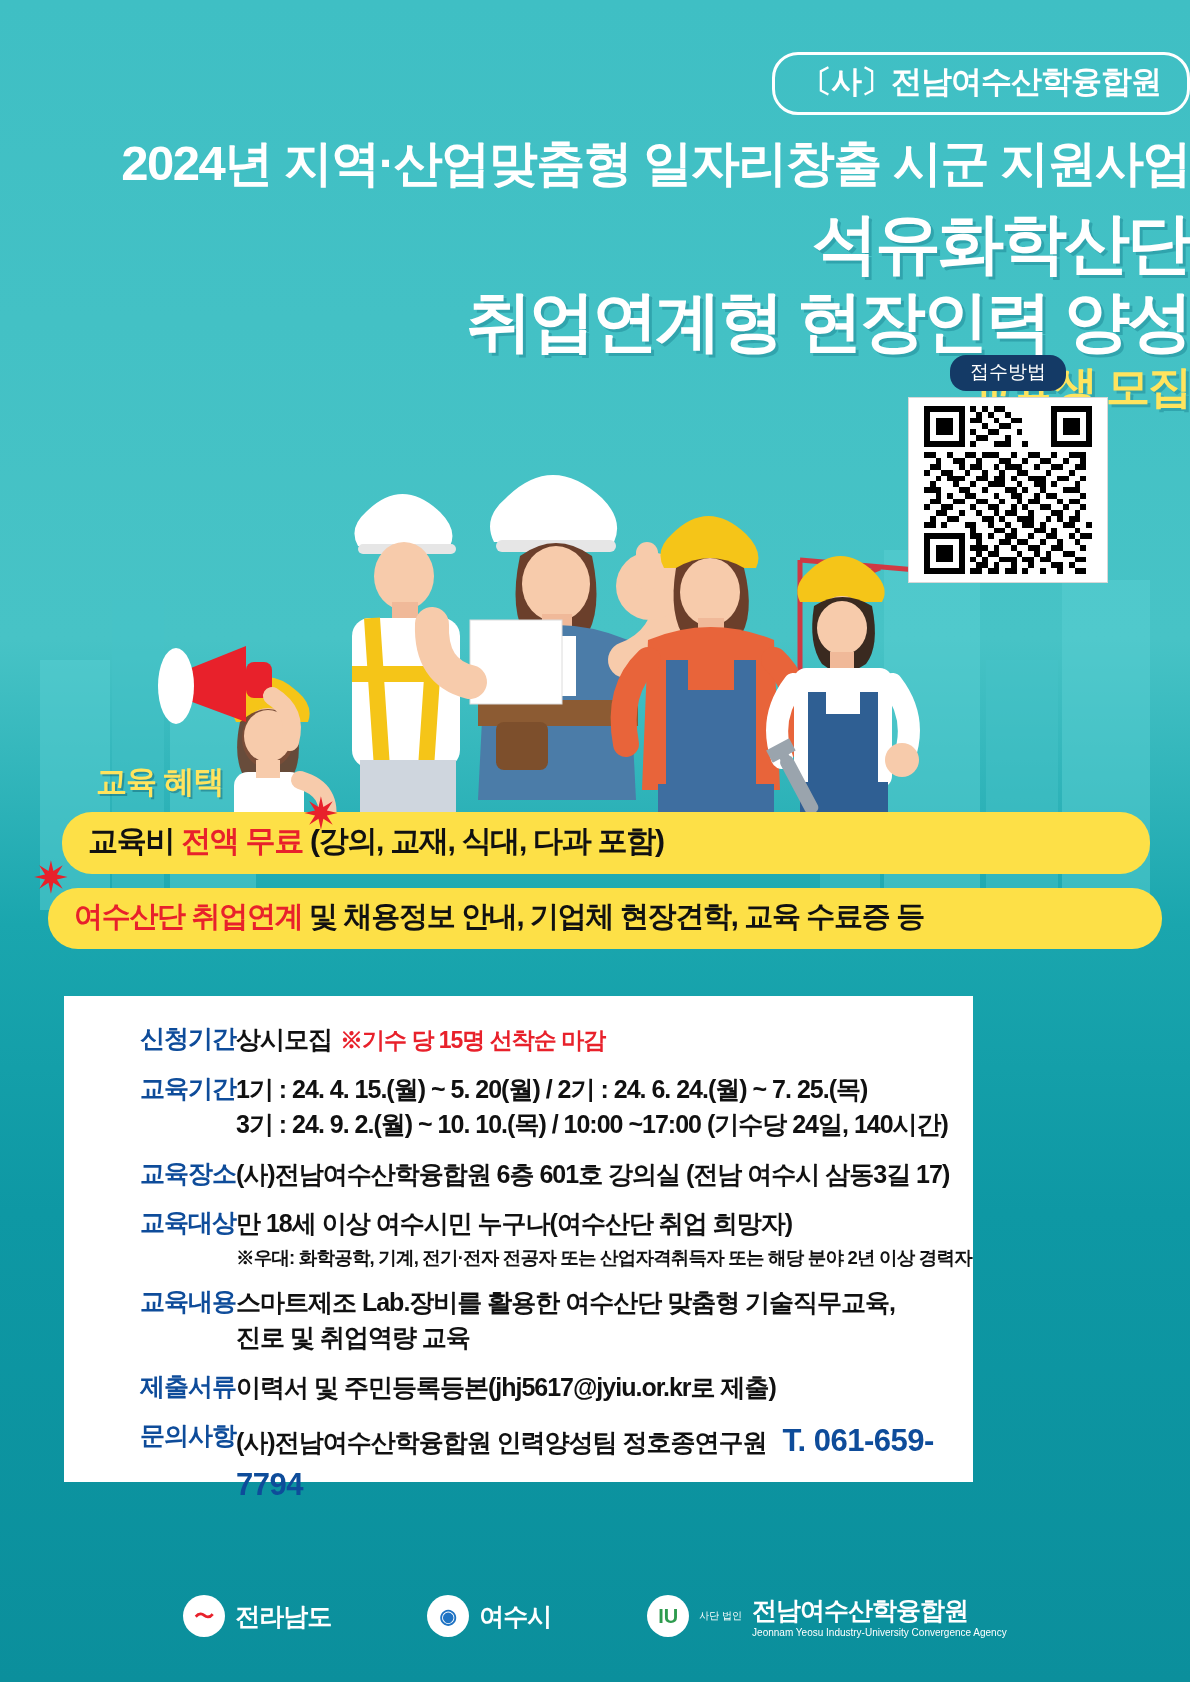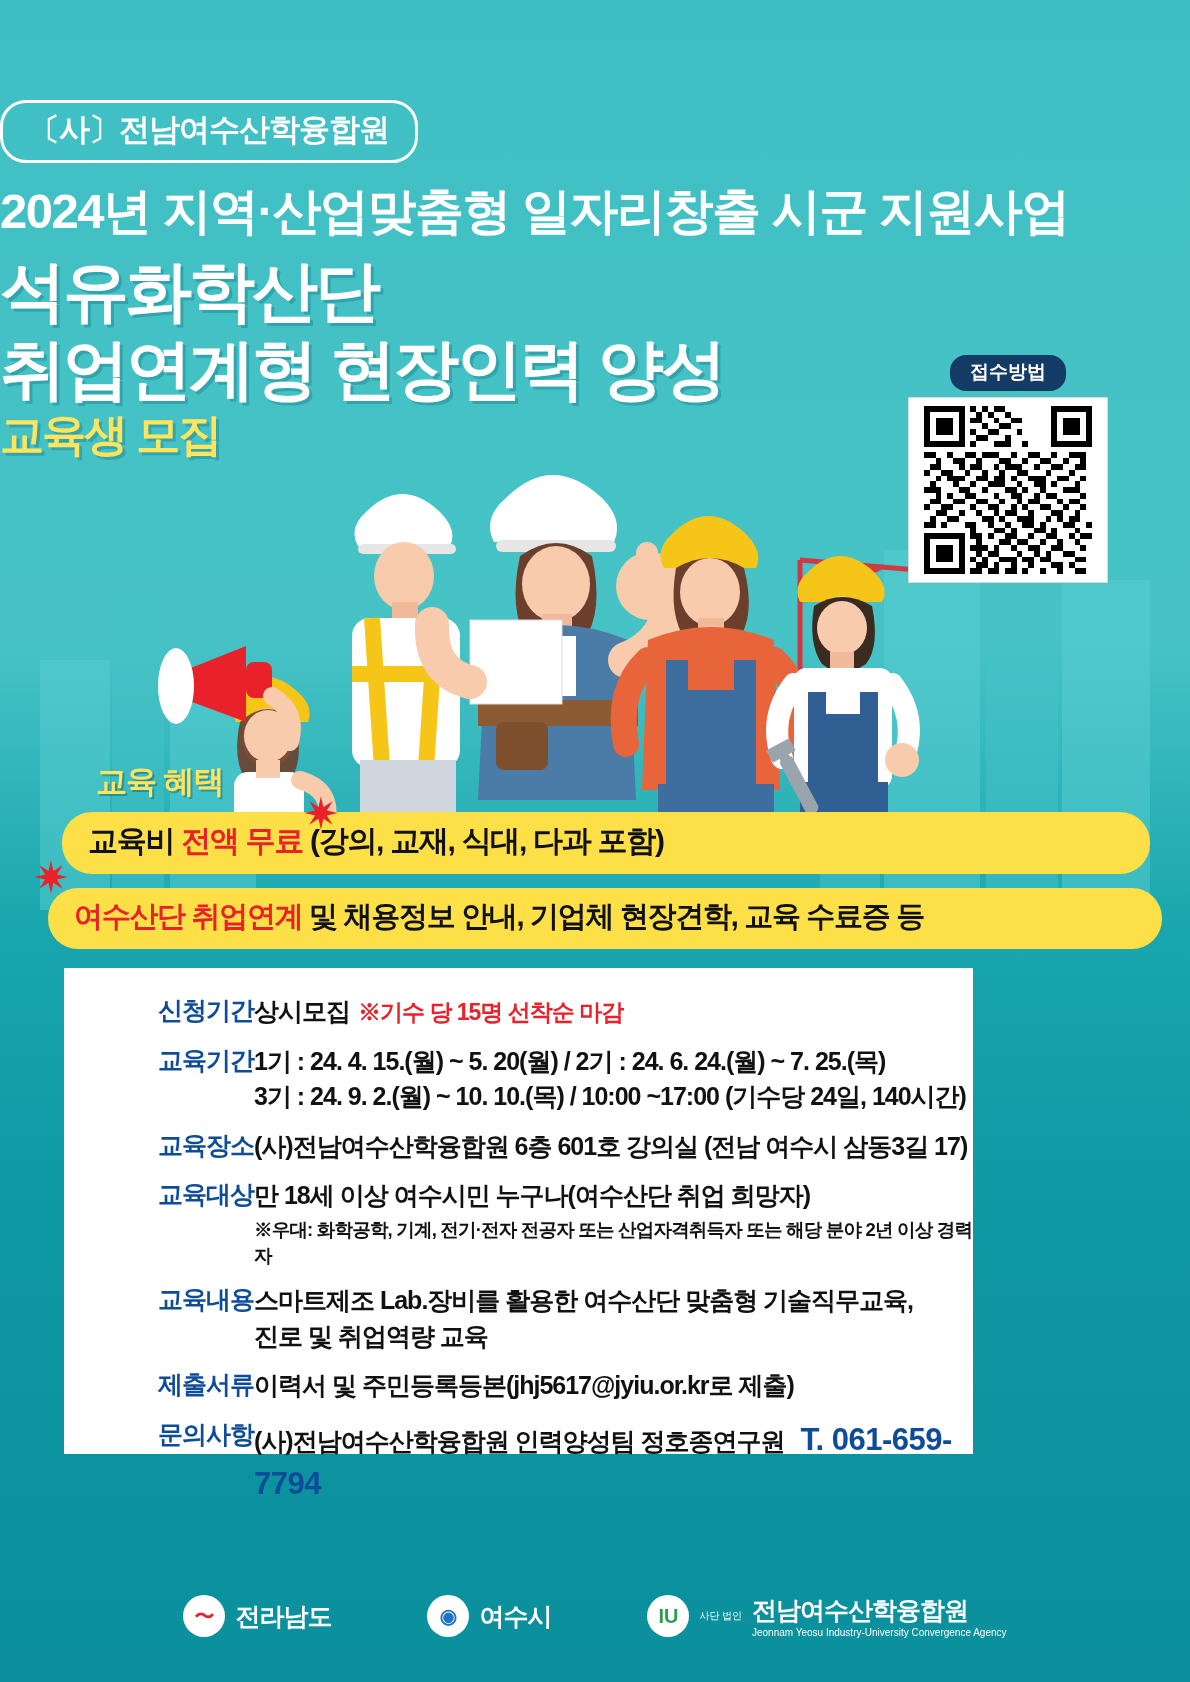--- a/index.html
+++ b/index.html
@@ -12,21 +12,21 @@
     background: linear-gradient(180deg, #3fbfc4 0%, #47c3c6 38%, #1aa6ae 55%, #0e98a4 72%, #0b8f9c 100%);
     overflow: hidden;
   }
 
   
   .skyline { position: absolute; left: 0; right: 0; top: 430px; height: 480px; opacity: .5; }
   .bld { position: absolute; bottom: 0; background: #59cfd2; }
   .bld.dark { background: #46c3c8; }
 
   
-  .header { position: relative; z-index: 5; text-align: left; padding-top: 52px; margin-top: 48px; }
+  .header { position: relative; z-index: 5; text-align: right; padding-top: 52px; }
   .org-badge {
     display: inline-block;
     border: 3px solid #ffffff;
     border-radius: 26px;
     color: #ffffff;
     font-size: 31px;
     font-weight: bold;
     padding: 6px 26px 9px;
     letter-spacing: -1px;
   }
@@ -55,21 +55,21 @@
     text-shadow: 3px 3px 0 rgba(0,90,110,.28);
   }
 
   
   .qr-wrap { position: absolute; right: 82px; top: 355px; z-index: 8; text-align: center; }
   .qr-label {
     display: inline-block;
     background: #143a66;
     color: #ffffff;
     font-size: 19px;
-    font-weight: bold;
+    font-weight: normal;
     border-radius: 16px;
     padding: 4px 20px 6px;
     margin-bottom: 6px;
   }
   .qr-box {
     width: 200px; height: 186px;
     background: #ffffff;
     padding: 8px;
     border: 1px solid #d8d8d8;
   }
@@ -108,25 +108,25 @@
     font-size: 44px;
     line-height: 42px;
     text-align: center;
   }
   #star1 { left: 300px; top: 32px; }
   #star2 { left: 30px; top: 96px; }
 
   
   .card {
     position: absolute;
-    left: 64px; top: 968px;
+    left: 64px; top: 996px;
     width: 909px; height: 486px;
     background: #ffffff;
     z-index: 12;
-    padding: 26px 0 0 18px;
+    padding: 26px 0 0 0;
   }
   table.detail { width: 100%; border-collapse: collapse; }
   table.detail td { vertical-align: top; padding: 0 0 14px 0; }
   td.lbl {
     width: 172px;
     text-align: right;
     padding-right: 16px;
     color: #0e4c9a;
     font-size: 25px;
     font-weight: bold;
@@ -152,21 +152,21 @@
     z-index: 12;
   }
   .logo { display: flex; align-items: center; gap: 10px; color: #ffffff; }
   .logo .mark {
     width: 42px; height: 42px; border-radius: 50%;
     background: #ffffff; display: flex; align-items: center; justify-content: center;
     font-size: 20px; font-weight: bold;
   }
   .logo .nm { font-size: 25px; font-weight: bold; letter-spacing: -1px; }
   .logo .nm small { display: block; font-size: 10px; font-weight: normal; letter-spacing: 0; }
-  .logo .pre { font-size: 10px; line-height: 1.05; text-align: center; font-family: Liberation Serif, serif; }
+  .logo .pre { font-size: 10px; line-height: 1.05; text-align: center; }
 </style>
 </head>
 <body>
 
 <div class="skyline">
   <div class="bld" style="left:40px;  width:70px;  height:250px;"></div>
   <div class="bld dark" style="left:112px; width:52px;  height:310px;"></div>
   <div class="bld" style="left:170px; width:86px;  height:210px;"></div>
   <div class="bld dark" style="left:820px; width:60px;  height:300px;"></div>
   <div class="bld" style="left:884px; width:96px;  height:360px;"></div>

